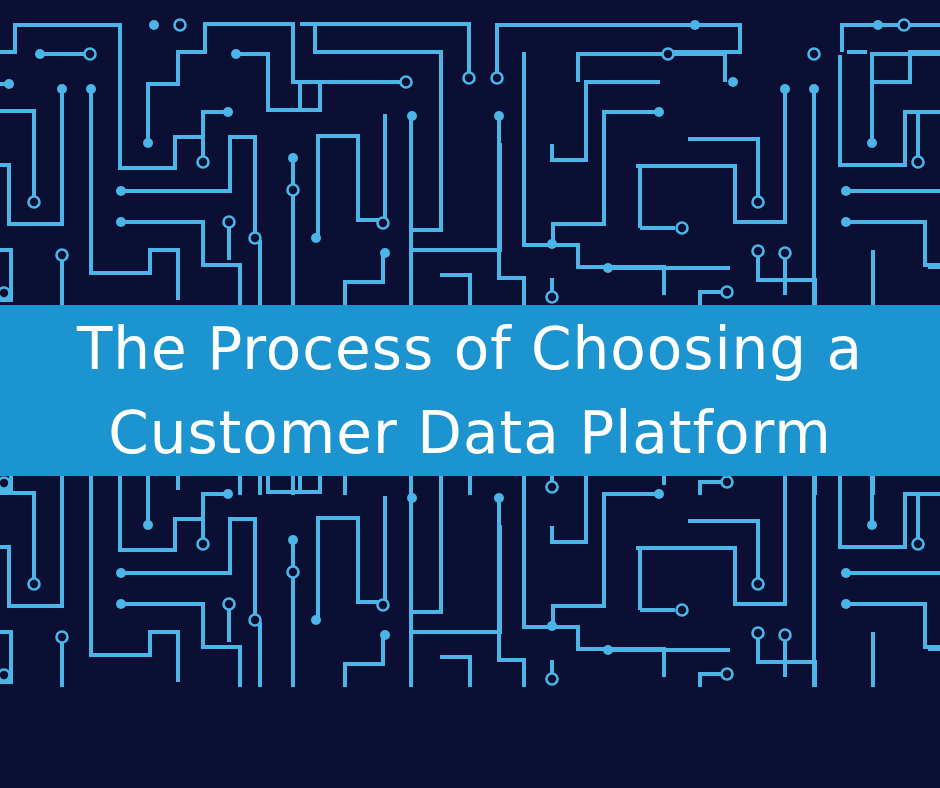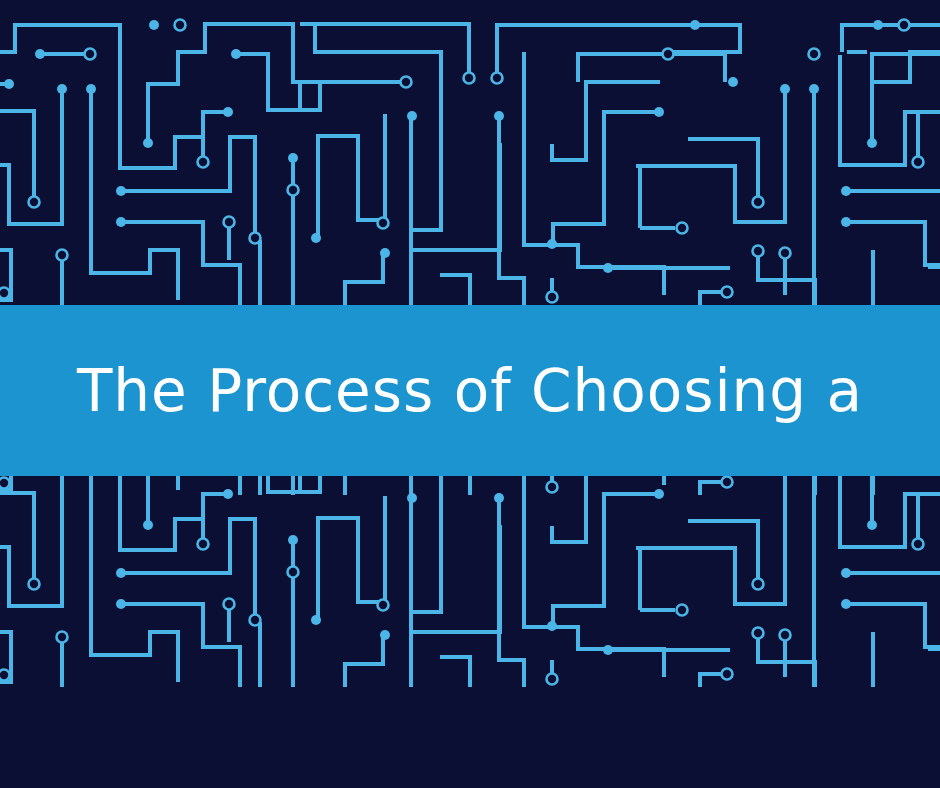--- a/index.html
+++ b/index.html
@@ -184,15 +184,16 @@
       <use href="#pattern"></use>
     </g>
     <g clip-path="url(#botclip)">
       <use href="#pattern" transform="translate(0,382)"></use>
       <use href="#pattern" transform="translate(0,190)"></use>
     </g>
   </svg>
 
   <div class="banner">
     <div class="title-line">The Process of Choosing a</div>
+    <div class="title-line">Customer Data Platform</div>
   </div>
 
 </div>
 
 </body></html>

